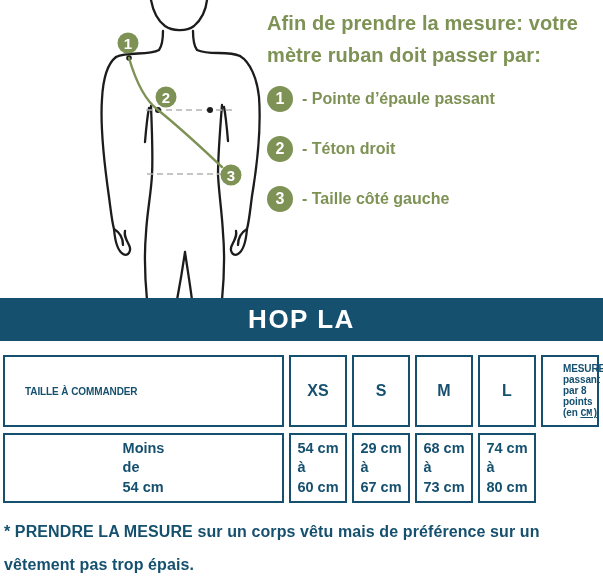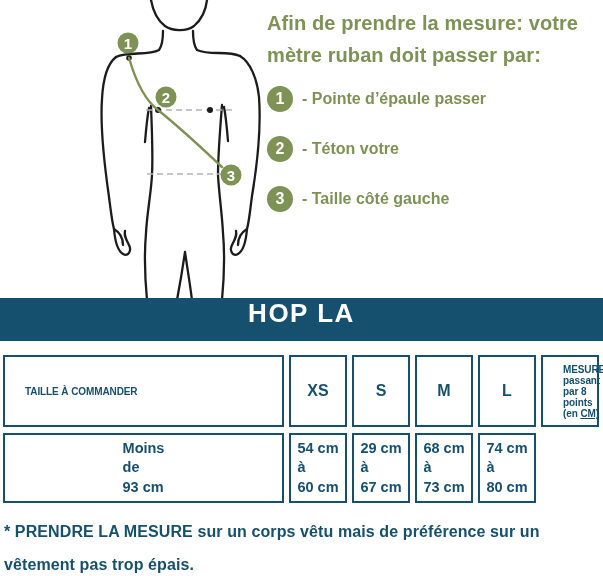--- a/index.html
+++ b/index.html
@@ -61,21 +61,21 @@
     white-space: nowrap;
   }
 
   
   .banner {
     position: absolute;
     left: 0; top: 298px;
     width: 603px; height: 43px;
     background: #15506F;
     display: flex;
-    align-items: flex-start;
+    align-items: center;
     justify-content: center;
     z-index: 5;
   }
   .banner .product-name {
     color: #ffffff;
     font-size: 26px;
     font-weight: 700;
     letter-spacing: 1.5px;
   }
 
@@ -107,21 +107,21 @@
     padding-right: 8px;
     font-size: 10px;
     letter-spacing: -0.1px;
   }
   .cell.size-cell { font-size: 16px; }
   .cell.range-cell {
     font-size: 14.5px;
     line-height: 1.32;
     white-space: pre-line;
   }
-  .underlined { text-decoration: underline; }
+  .underlined { text-decoration: underline; font-family: Liberation Mono, monospace; }
 
   
   .footnote {
     position: absolute;
     left: 4px; top: 515px;
     width: 595px;
     color: #15506F;
     font-size: 16px;
     font-weight: 700;
     line-height: 33px;
@@ -174,25 +174,25 @@
       </g>
     </svg>
   </div>
 
   <div class="instructions">
     <div class="heading">Afin de prendre la mesure: votre
 mètre ruban doit passer par:</div>
     <div class="measure-list">
       <div class="measure-item">
         <span class="badge">1</span>
-        <span class="label">- Pointe d’épaule passer</span>
+        <span class="label">- Pointe d’épaule passant</span>
       </div>
       <div class="measure-item">
         <span class="badge">2</span>
-        <span class="label">- Téton votre</span>
+        <span class="label">- Téton droit</span>
       </div>
       <div class="measure-item">
         <span class="badge">3</span>
         <span class="label">- Taille côté gauche</span>
       </div>
     </div>
   </div>
 
   <div class="banner">
     <span class="product-name">HOP LA</span>
@@ -204,21 +204,21 @@
     <div class="cell size-cell">XS</div>
     <div class="cell size-cell">S</div>
     <div class="cell size-cell">M</div>
     <div class="cell size-cell">L</div>
 
     <div class="cell label-cell">
       <span><span>MESURE passant par 8 points (en </span><span class="underlined">CM)</span></span>
     </div>
     <div class="cell range-cell">Moins
 de
-93 cm</div>
+54 cm</div>
     <div class="cell range-cell">54 cm
 à
 60 cm</div>
     <div class="cell range-cell">29 cm
 à
 67 cm</div>
     <div class="cell range-cell">68 cm
 à
 73 cm</div>
     <div class="cell range-cell">74 cm

